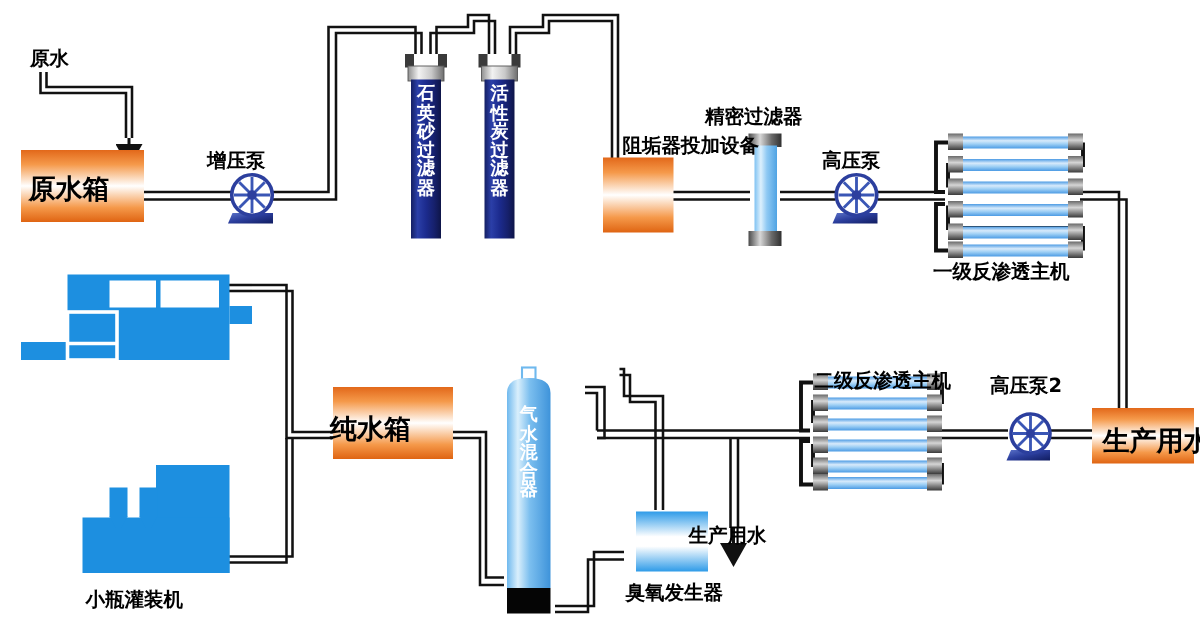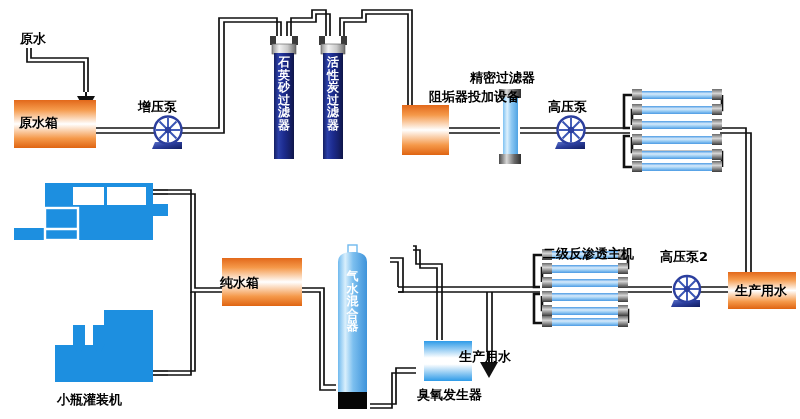--- a/index.html
+++ b/index.html
@@ -4,21 +4,21 @@
 <style>
   html,body{margin:0;padding:0;background:#ffffff;}
   body{width:800px;height:419px;font-family:"DejaVu Sans","Liberation Sans",sans-serif;}
   #stage{position:relative;width:800px;height:419px;overflow:hidden;background:#fff;}
   #stage svg{position:absolute;left:0;top:0;}
   .lbl{position:absolute;color:#000;font-size:13px;font-weight:700;white-space:nowrap;
        font-family:"DejaVu Sans","Liberation Sans",sans-serif;letter-spacing:0px;}
   .vtxt{position:absolute;color:#fff;font-size:12px;font-weight:700;line-height:12.5px;
         text-align:center;white-space:pre-line;
         font-family:"DejaVu Sans","Liberation Sans",sans-serif;}
-  .boxlbl{position:absolute;color:#000;font-size:13px;font-weight:700;white-space:nowrap;
+  .boxlbl{position:absolute;color:#000;font-size:18px;font-weight:700;white-space:nowrap;
           font-family:"DejaVu Sans","Liberation Sans",sans-serif;}
 </style>
 </head>
 <body>
 
 <div id="stage">
 
   <svg width="800" height="419" viewBox="0 0 800 419">
     <defs>
       <linearGradient id="gTank" x1="0" y1="0" x2="0" y2="1">
@@ -403,26 +403,27 @@
 滤
 器</div>
 
   <div class="vtxt" style="left:321px;top:56px;width:24px;">活
 性
 炭
 过
 滤
 器</div>
 
-  <div class="lbl" style="left:381px;top:88px;padding-left:48px;">阻垢器投加设备</div>
+  <div class="lbl" style="left:367px;top:88px;padding-left:48px;">阻垢器投加设备</div>
 
   <div class="lbl" style="left:470px;top:69px;">精密过滤器</div>
 
   <div class="lbl" style="left:548px;top:98px;">高压泵</div>
 
+  <div class="lbl" style="left:622px;top:172px;">一级反渗透主机</div>
 
   <div class="boxlbl" style="left:735px;top:282px;">生产用水</div>
 
   <div class="lbl" style="left:660px;top:248px;">高压泵2</div>
 
   <div class="lbl" style="left:543px;top:245px;">二级反渗透主机</div>
 
   <div class="lbl" style="left:459px;top:348px;">生产用水</div>
 
   <div class="lbl" style="left:417px;top:386px;">臭氧发生器</div>

